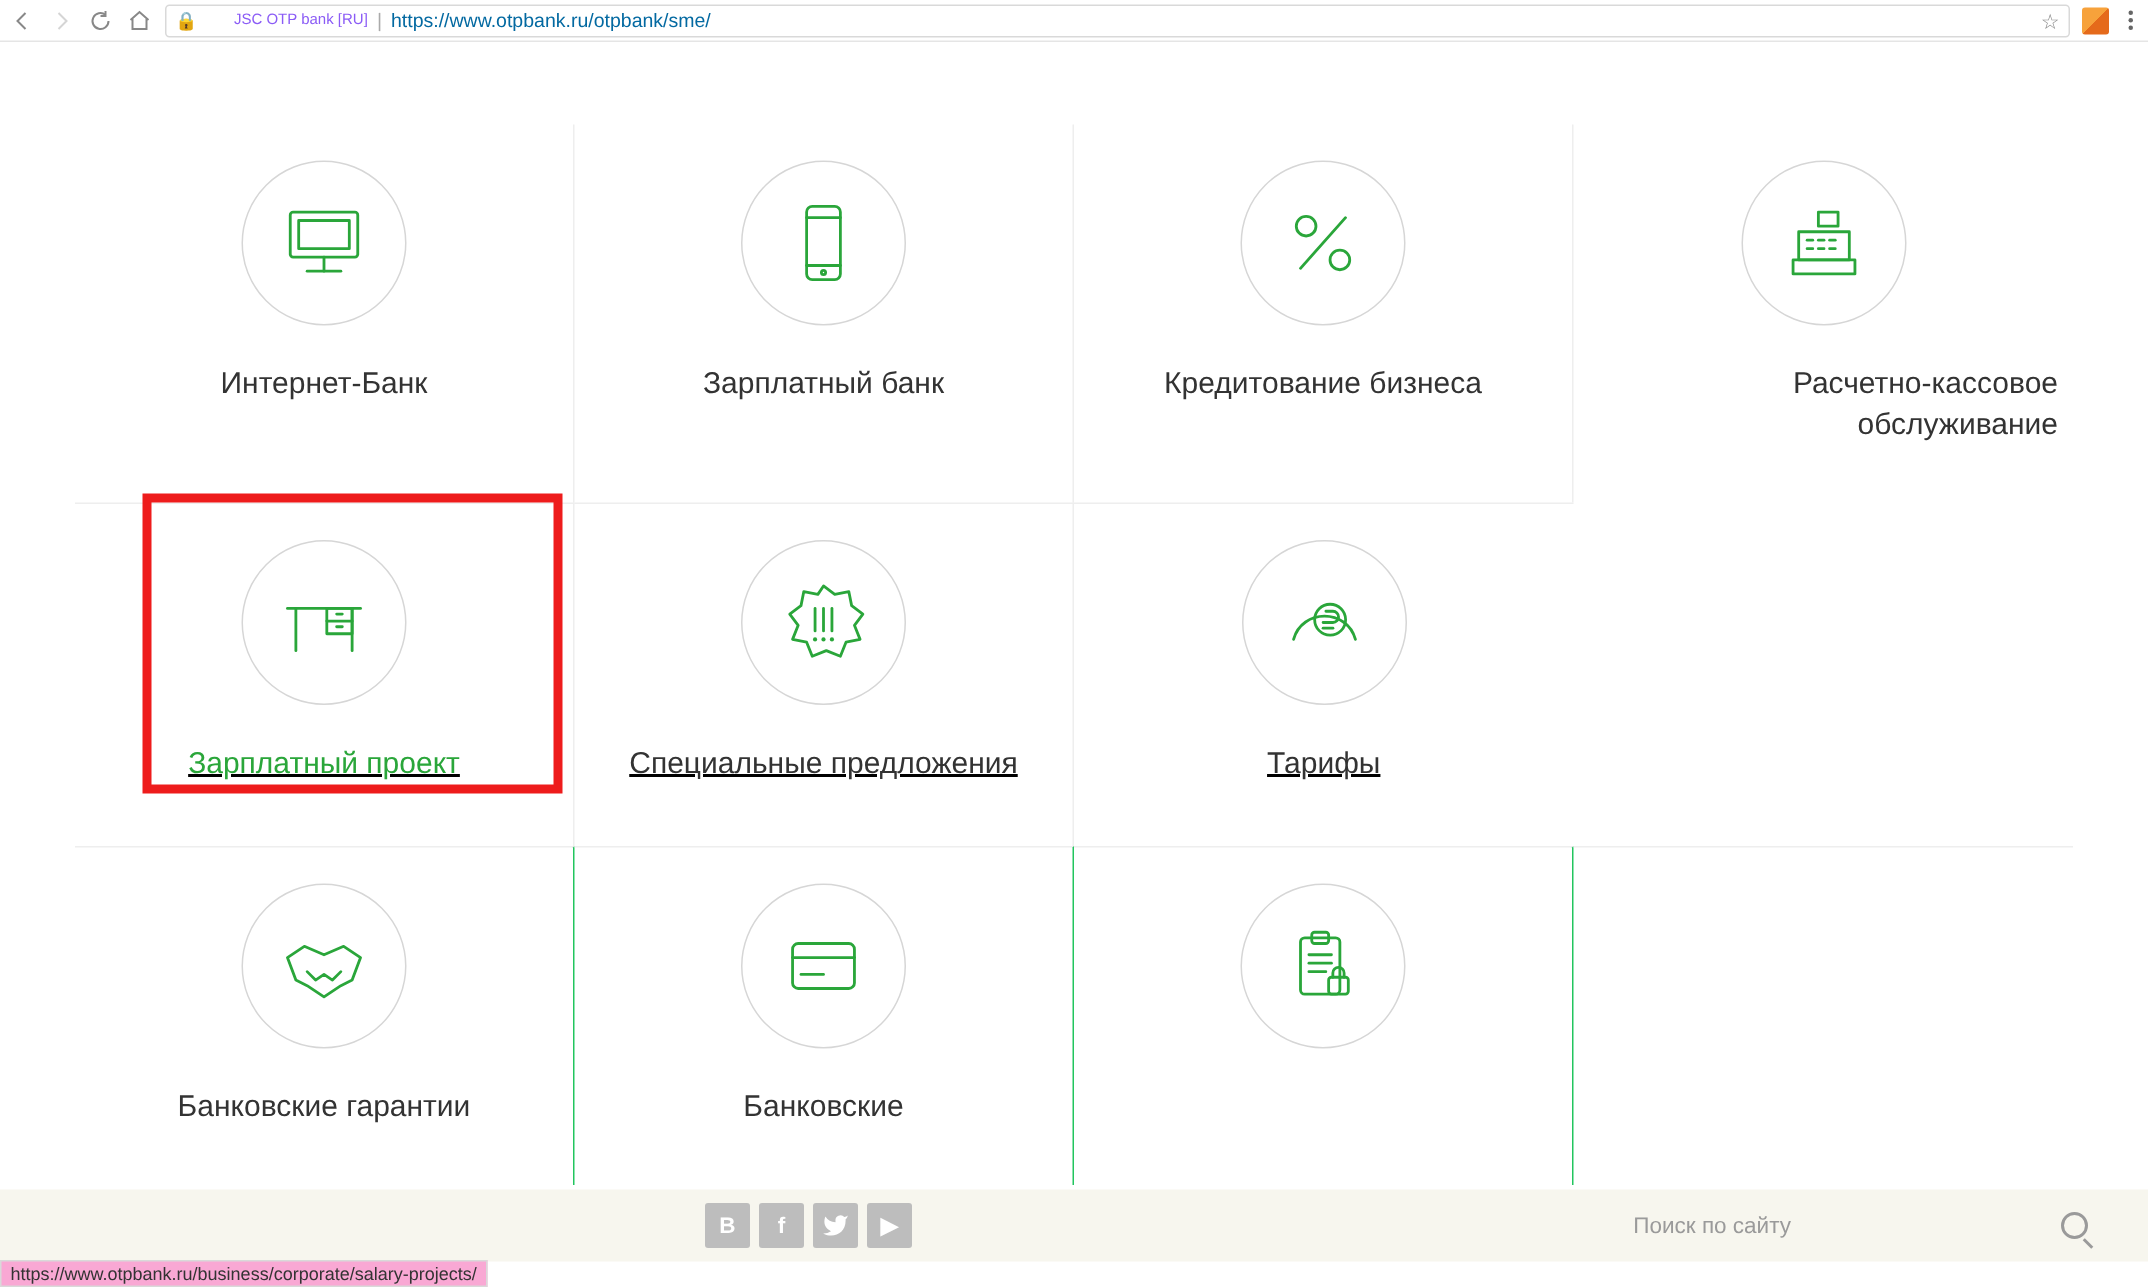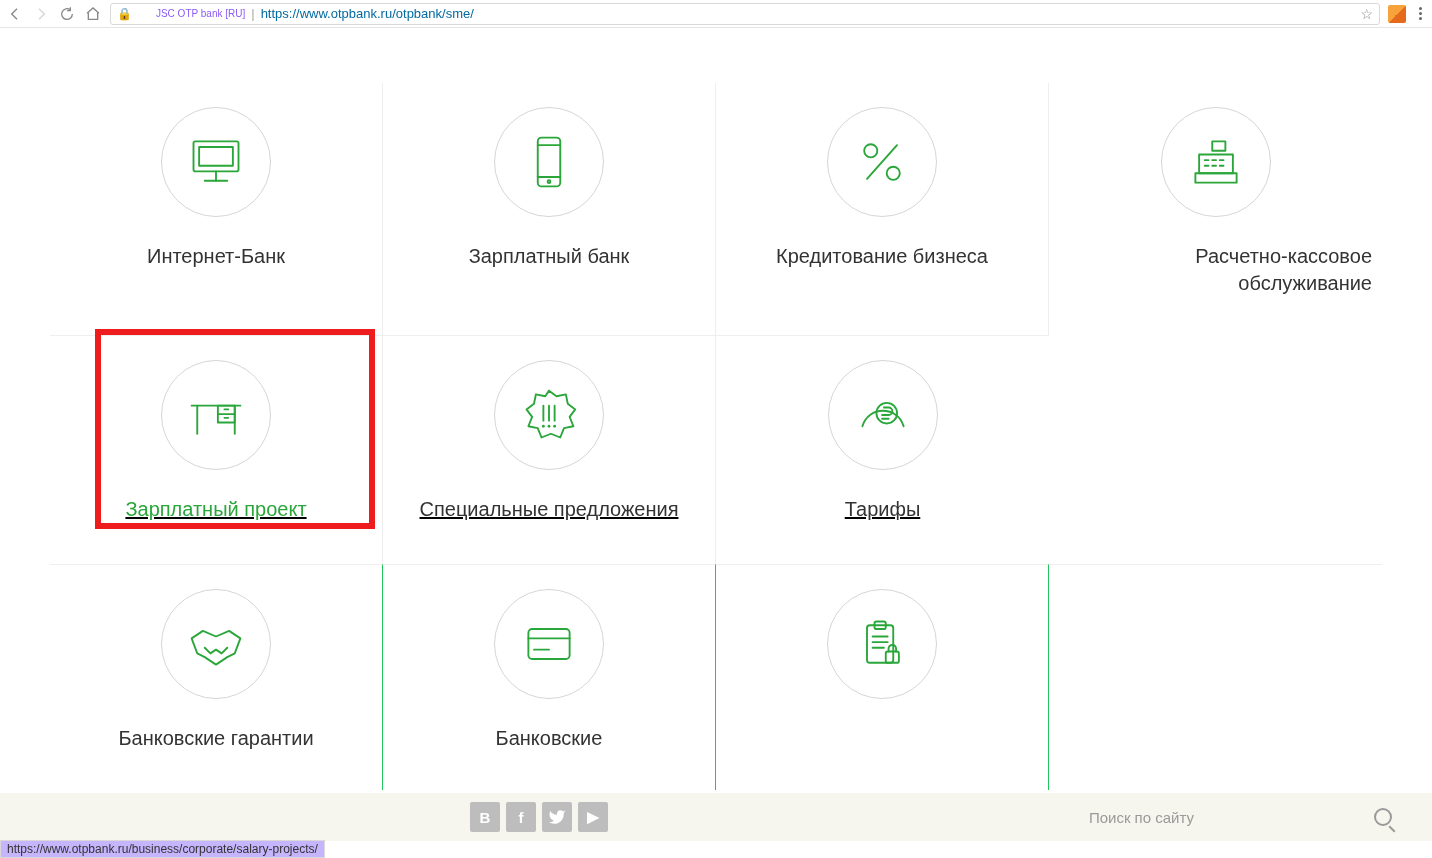--- a/index.html
+++ b/index.html
@@ -34,21 +34,21 @@
   .label.link { color:#2aa63a; border-bottom:1px solid #2aa63a; padding-bottom:2px; cursor:pointer; }
   .highlight-box { position:absolute; border:6px solid #ee1c1c; pointer-events:none; }
   
   .footer { position:absolute; bottom:17px; left:0; right:0; height:48px; background:#f7f6ee; display:flex; align-items:center; padding:0 40px; }
   .social { display:flex; gap:6px; margin-left:430px; }
   .sbox { width:30px; height:30px; background:#bdbdbd; color:#fff; display:flex; align-items:center; justify-content:center; font-weight:bold; font-size:15px; border-radius:2px;}
   .search-wrap { margin-left:auto; display:flex; align-items:flex-end; color:#9a9a9a; font-size:15px; gap:180px; }
   .search-wrap .mag { width:18px;height:18px; border:2px solid #9a9a9a; border-radius:50%; position:relative;}
   .search-wrap .mag::after{content:"";position:absolute;right:-6px;bottom:-6px;width:8px;height:2px;background:#9a9a9a;transform:rotate(45deg);}
   
-  .status { position:absolute; bottom:0; left:0; height:18px; background:#c4b5fd; border:1px solid #d9d9d9; font-size:12px; color:#333; padding:1px 6px; }
+  .status { position:absolute; bottom:0; left:0; height:18px; background:#f9a8d4; border:1px solid #d9d9d9; font-size:12px; color:#333; padding:1px 6px; }
   .green-stroke { fill:none; stroke:#2aa63a; stroke-width:2; stroke-linecap:round; stroke-linejoin:round; }
   .green-fill { fill:#2aa63a; }
 </style>
 </head>
 <body>
 
 <div class="chrome-bar">
   <div class="nav-btn">
       <svg viewBox="0 0 24 24">
         <polyline points="15 4 7 12 15 20"></polyline>

